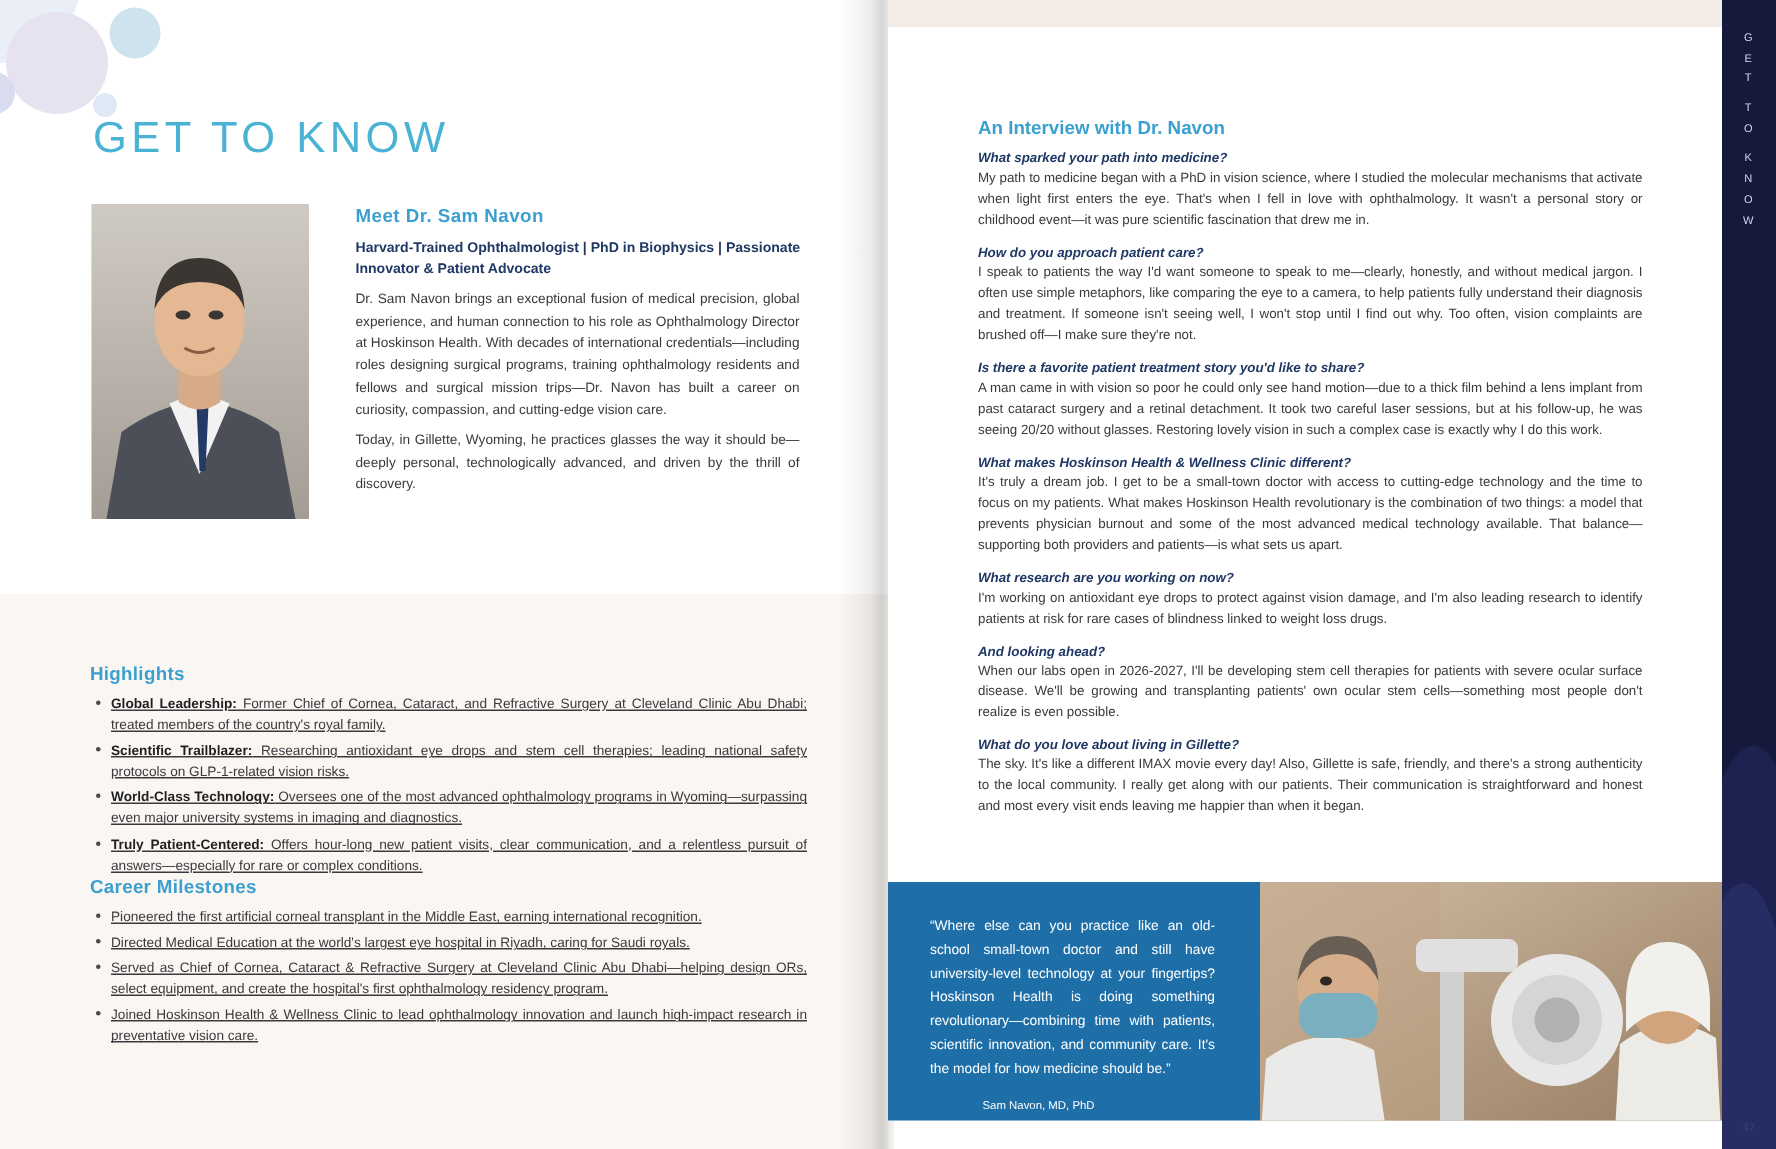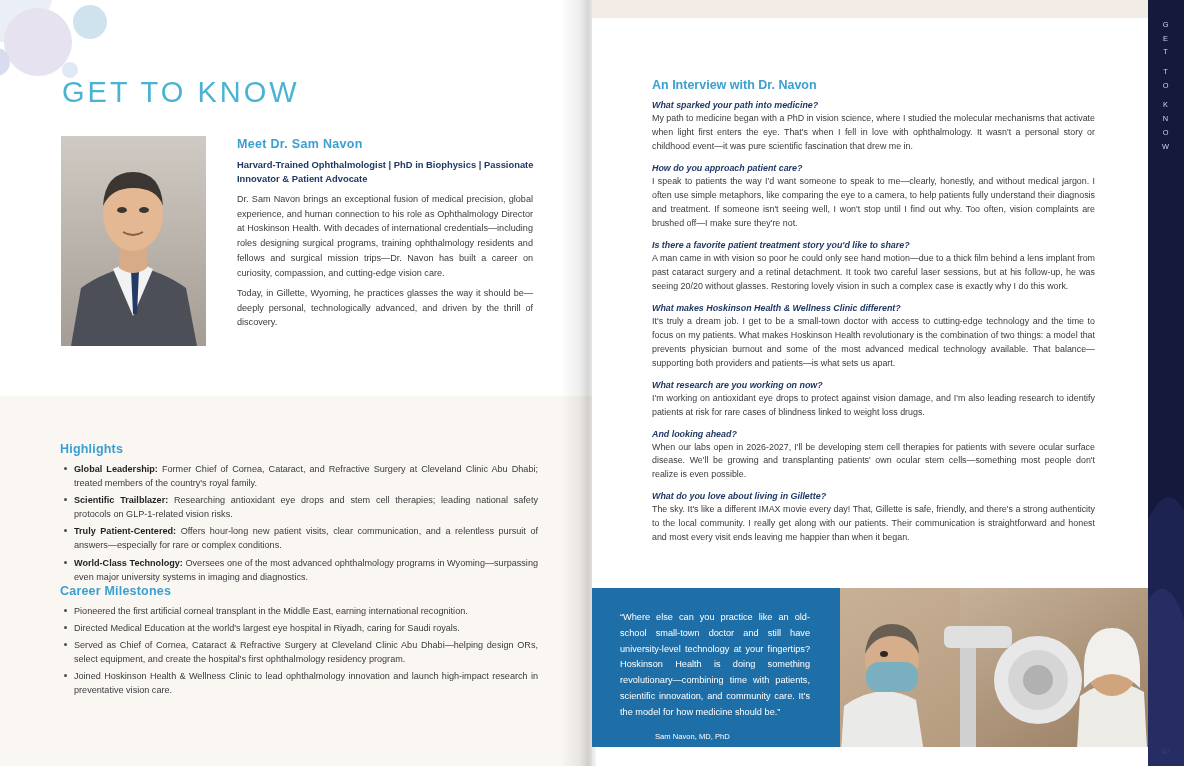--- a/index.html
+++ b/index.html
@@ -55,21 +55,21 @@
   #highlights-list{
     position:absolute;left:60px;top:462px;width:478px;
     font-size:9.1px;line-height:1.55;color:#3a3a3e;
   }
   #milestones-head{position:absolute;left:60px;top:584px;}
   #milestones-list{
     position:absolute;left:60px;top:604px;width:478px;
     font-size:9.1px;line-height:1.55;color:#3a3a3e;
   }
   ul.bul{margin:0;padding:0 0 0 14px;list-style:none;}
-  ul.bul li{position:relative;margin:0 0 3px 0;text-align:justify;}
+  ul.bul li{position:relative;margin:0 0 3px 0;text-align:justify;text-decoration:underline;}
   ul.bul li:before{
     content:"";position:absolute;left:-10px;top:5px;
     width:3px;height:3px;border-radius:50%;background:#4a4a4e;
   }
   .lbl{font-weight:bold;color:#1f1f22;}
 
   
   #gutter{
     position:absolute;left:560px;top:0;width:36px;height:766px;
     background:linear-gradient(to right, rgba(0,0,0,0) 0%, rgba(0,0,0,0.07) 55%, rgba(0,0,0,0.16) 78%, rgba(0,0,0,0.04) 100%);
@@ -181,22 +181,22 @@
   <div id="meet-heading">Meet Dr. Sam Navon</div>
   <div id="credentials">Harvard-Trained Ophthalmologist | PhD in Biophysics | Passionate Innovator &amp; Patient Advocate</div>
   <div id="bio-1">Dr. Sam Navon brings an exceptional fusion of medical precision, global experience, and human connection to his role as Ophthalmology Director at Hoskinson Health. With decades of international credentials—including roles designing surgical programs, training ophthalmology residents and fellows and surgical mission trips—Dr. Navon has built a career on curiosity, compassion, and cutting-edge vision care.</div>
   <div id="bio-2">Today, in Gillette, Wyoming, he practices glasses the way it should be—deeply personal, technologically advanced, and driven by the thrill of discovery.</div>
 
   <div id="highlights-head" class="sec-head">Highlights</div>
   <div id="highlights-list">
     <ul class="bul" id="highlights-ul">
         <li><span class="lbl">Global Leadership:</span><span> Former Chief of Cornea, Cataract, and Refractive Surgery at Cleveland Clinic Abu Dhabi; treated members of the country's royal family.</span></li>
         <li><span class="lbl">Scientific Trailblazer:</span><span> Researching antioxidant eye drops and stem cell therapies; leading national safety protocols on GLP-1-related vision risks.</span></li>
+        <li><span class="lbl">World-Class Technology:</span><span> Oversees one of the most advanced ophthalmology programs in Wyoming—surpassing even major university systems in imaging and diagnostics.</span></li>
         <li><span class="lbl">Truly Patient-Centered:</span><span> Offers hour-long new patient visits, clear communication, and a relentless pursuit of answers—especially for rare or complex conditions.</span></li>
-        <li><span class="lbl">World-Class Technology:</span><span> Oversees one of the most advanced ophthalmology programs in Wyoming—surpassing even major university systems in imaging and diagnostics.</span></li>
       </ul>
   </div>
 
   <div id="milestones-head" class="sec-head">Career Milestones</div>
   <div id="milestones-list">
     <ul class="bul" id="milestones-ul">
         <li><span>Pioneered the first artificial corneal transplant in the Middle East, earning international recognition.</span></li>
         <li><span>Directed Medical Education at the world's largest eye hospital in Riyadh, caring for Saudi royals.</span></li>
         <li><span>Served as Chief of Cornea, Cataract &amp; Refractive Surgery at Cleveland Clinic Abu Dhabi—helping design ORs, select equipment, and create the hospital's first ophthalmology residency program.</span></li>
         <li><span>Joined Hoskinson Health &amp; Wellness Clinic to lead ophthalmology innovation and launch high-impact research in preventative vision care.</span></li>
@@ -218,21 +218,21 @@
       <div class="a">I speak to patients the way I'd want someone to speak to me—clearly, honestly, and without medical jargon. I often use simple metaphors, like comparing the eye to a camera, to help patients fully understand their diagnosis and treatment. If someone isn't seeing well, I won't stop until I find out why. Too often, vision complaints are brushed off—I make sure they're not.</div>
       <div class="q">Is there a favorite patient treatment story you'd like to share?</div>
       <div class="a">A man came in with vision so poor he could only see hand motion—due to a thick film behind a lens implant from past cataract surgery and a retinal detachment. It took two careful laser sessions, but at his follow-up, he was seeing 20/20 without glasses. Restoring lovely vision in such a complex case is exactly why I do this work.</div>
       <div class="q">What makes Hoskinson Health &amp; Wellness Clinic different?</div>
       <div class="a">It's truly a dream job. I get to be a small-town doctor with access to cutting-edge technology and the time to focus on my patients. What makes Hoskinson Health revolutionary is the combination of two things: a model that prevents physician burnout and some of the most advanced medical technology available. That balance—supporting both providers and patients—is what sets us apart.</div>
       <div class="q">What research are you working on now?</div>
       <div class="a">I'm working on antioxidant eye drops to protect against vision damage, and I'm also leading research to identify patients at risk for rare cases of blindness linked to weight loss drugs.</div>
       <div class="q">And looking ahead?</div>
       <div class="a">When our labs open in 2026-2027, I'll be developing stem cell therapies for patients with severe ocular surface disease. We'll be growing and transplanting patients' own ocular stem cells—something most people don't realize is even possible.</div>
       <div class="q">What do you love about living in Gillette?</div>
-      <div class="a">The sky. It's like a different IMAX movie every day! That, Gillette is safe, friendly, and there's a strong authenticity to the local community. I really get along with our patients. Their communication is straightforward and honest and most every visit ends leaving me happier than when it began.</div>
+      <div class="a">The sky. It's like a different IMAX movie every day! Also, Gillette is safe, friendly, and there's a strong authenticity to the local community. I really get along with our patients. Their communication is straightforward and honest and most every visit ends leaving me happier than when it began.</div>
     </div>
 
   <div id="quote-block">
     <div id="quote-text">“Where else can you practice like an old-school small-town doctor and still have university-level technology at your fingertips? Hoskinson Health is doing something revolutionary—combining time with patients, scientific innovation, and community care. It's the model for how medicine should be.”</div>
     <div id="quote-attr">Sam Navon, MD, PhD</div>
   </div>
 
   <div id="photo-strip">
     <svg width="308" height="178" viewBox="0 0 308 178">
       <defs>

